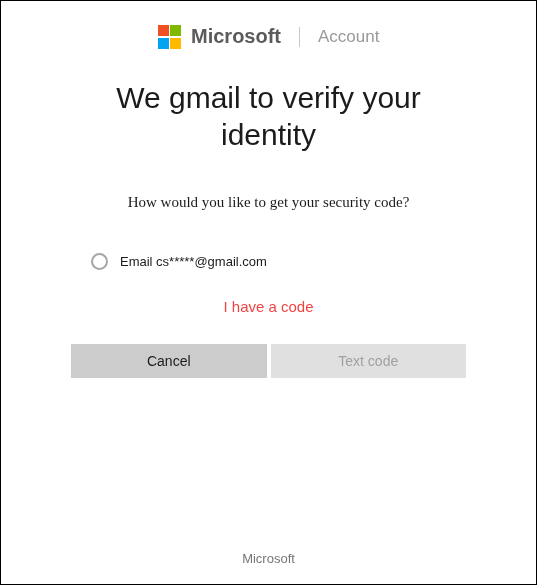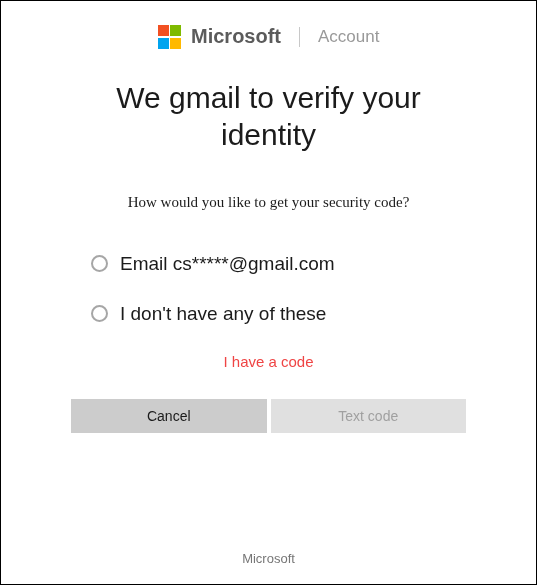--- a/index.html
+++ b/index.html
@@ -82,21 +82,21 @@
       cursor: pointer;
     }
     .radio {
       width: 17px;
       height: 17px;
       border: 2px solid #a6a6a6;
       border-radius: 50%;
       flex-shrink: 0;
     }
     .option-label {
-      font-size: 19px;
+      font-size: 13px;
       color: #1b1b1b;
     }
     .have-code {
       text-align: center;
       margin-top: 2px;
       margin-bottom: 28px;
     }
     .have-code a {
       color: #ef4444;
       text-decoration: none;
@@ -151,24 +151,20 @@
 
 <div class="main">
   <h1 class="title">We gmail to verify your identity</h1>
   <p class="prompt">How would you like to get your security code?</p>
 
   <div class="options">
     <div class="option">
       <span class="radio"></span>
       <span class="option-label">Email cs*****@gmail.com</span>
     </div>
-    <div class="option">
-      <span class="radio"></span>
-      <span class="option-label">I don't have any of these</span>
-    </div>
   </div>
 
   <div class="have-code">
     <a>I have a code</a>
   </div>
 
   <div class="buttons">
     <button class="btn btn-cancel">Cancel</button>
     <button class="btn btn-send">Text code</button>
   </div>

